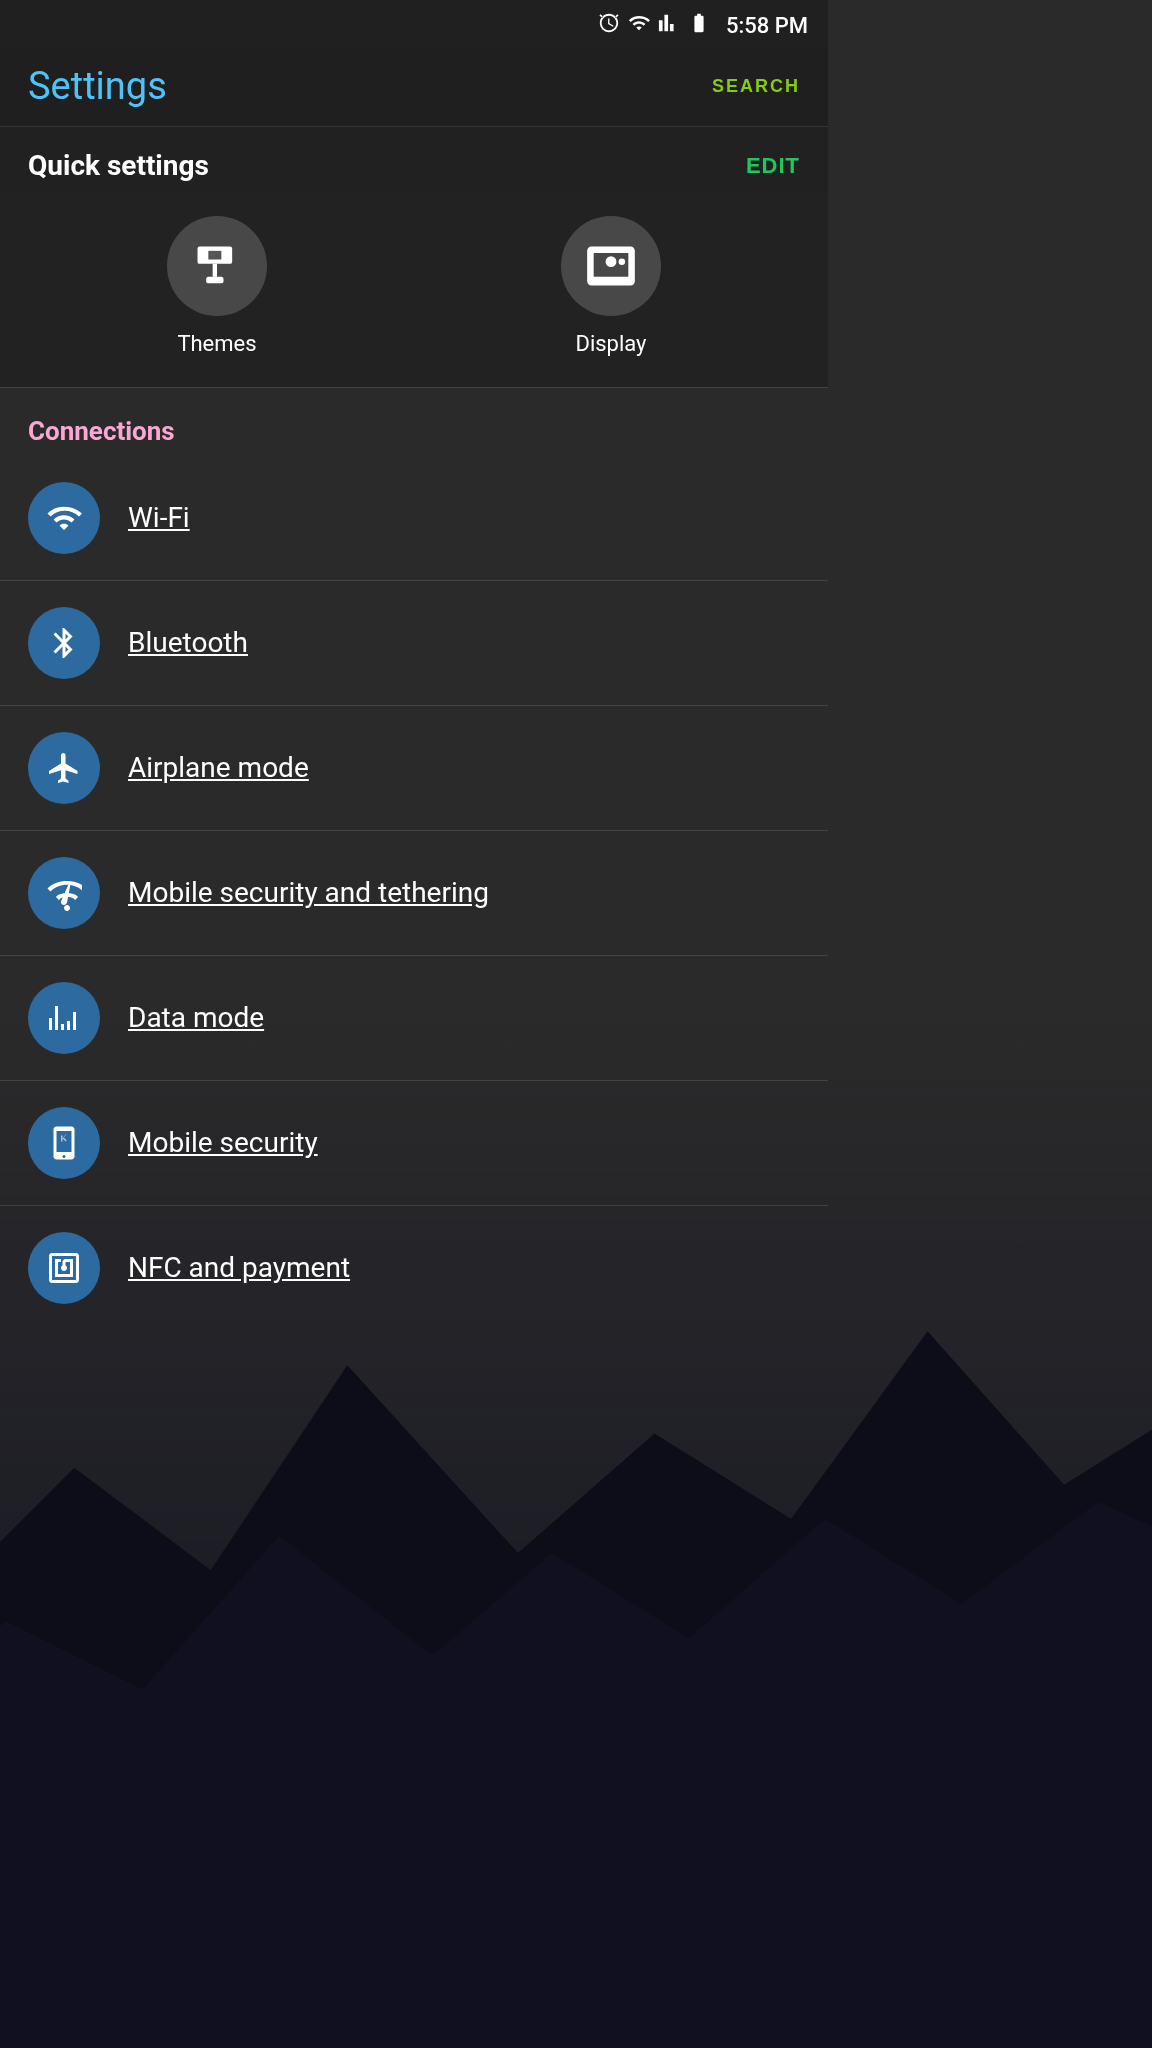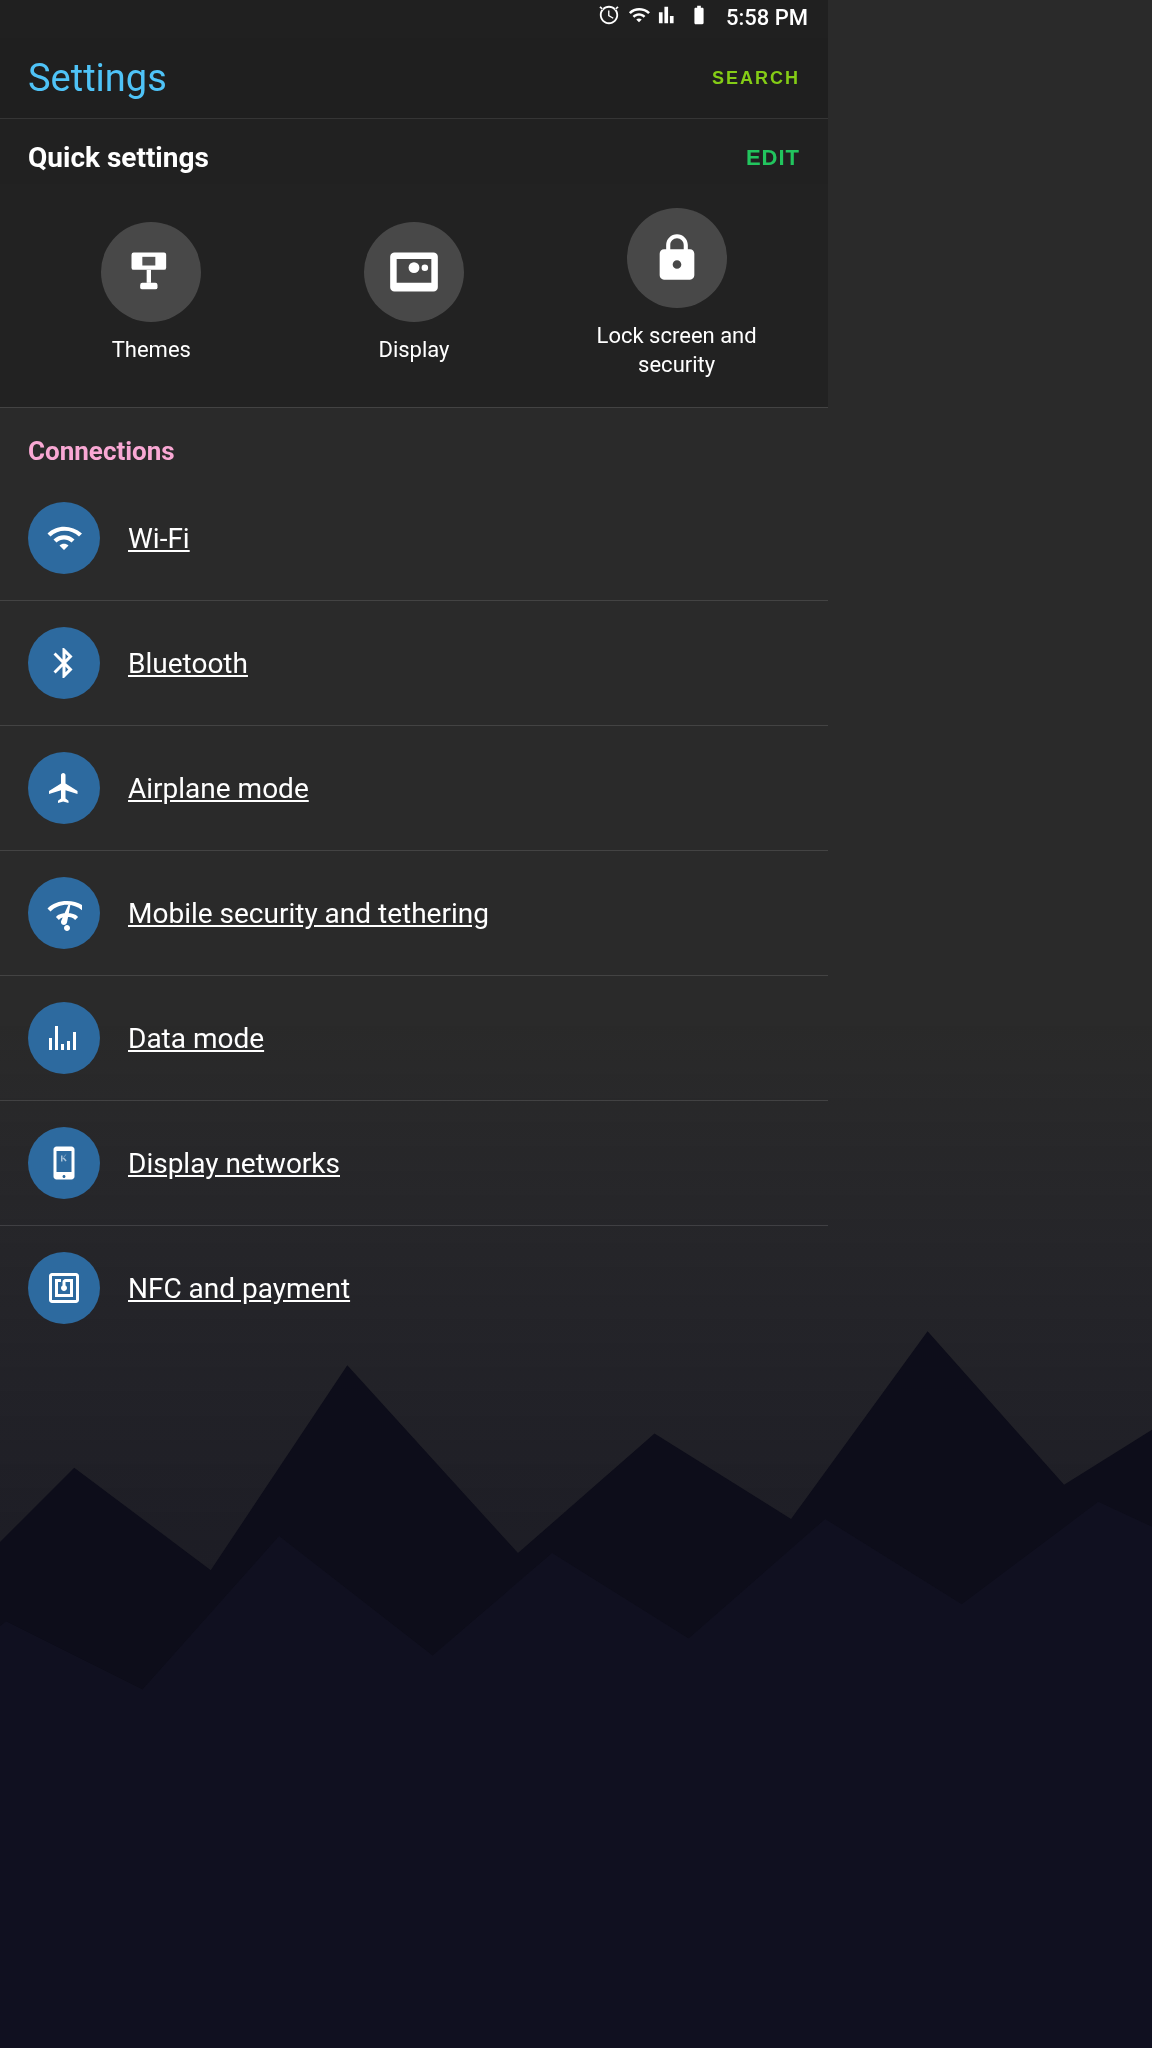--- a/index.html
+++ b/index.html
@@ -27,21 +27,21 @@
     .content {
       position: relative;
       z-index: 1;
     }
 
     
     .status-bar {
       display: flex;
       justify-content: flex-end;
       align-items: center;
-      padding: 4px 20px 8px;
+      padding: 12px 20px 8px;
       gap: 10px;
       background: rgba(30,30,30,0.85);
     }
 
     .status-icons {
       display: flex;
       align-items: center;
       gap: 8px;
     }
 
@@ -261,28 +261,20 @@
           <path d="M21 3H3c-1.1 0-2 .9-2 2v14c0 1.1.9 2 2 2h18c1.1 0 2-.9 2-2V5c0-1.1-.9-2-2-2zm-1 14H4V6h16v11z"></path>
           <circle cx="17" cy="10" r="1.5" fill="white"></circle>
           <path d="M14.5 10a2.5 2.5 0 0 1-2.5 2.5A2.5 2.5 0 0 1 9.5 10 2.5 2.5 0 0 1 12 7.5a2.5 2.5 0 0 1 2.5 2.5z"></path>
 
         </svg>
 
       </div>
       <span class="tile-label">Display</span>
     </div>
 
-    <div class="quick-tile">
-      <div class="tile-circle">
-        <svg class="tile-icon-svg" viewBox="0 0 24 24" fill="white">
-          <path d="M18 8h-1V6c0-2.76-2.24-5-5-5S7 3.24 7 6v2H6c-1.1 0-2 .9-2 2v10c0 1.1.9 2 2 2h12c1.1 0 2-.9 2-2V10c0-1.1-.9-2-2-2zm-6 9c-1.1 0-2-.9-2-2s.9-2 2-2 2 .9 2 2-.9 2-2 2zm3.1-9H8.9V6c0-1.71 1.39-3.1 3.1-3.1 1.71 0 3.1 1.39 3.1 3.1v2z"></path>
-        </svg>
-      </div>
-      <span class="tile-label">Lock screen and security</span>
-    </div>
 
   </div>
 
   <div class="divider"></div>
 
   <div class="section-header">Connections</div>
 
   <div class="menu-item">
     <div class="menu-icon-circle">
       <svg width="36" height="36" viewBox="0 0 24 24" fill="white">
@@ -338,21 +330,21 @@
 
   <div class="divider"></div>
 
   <div class="menu-item">
     <div class="menu-icon-circle">
       <svg width="36" height="36" viewBox="0 0 24 24" fill="white">
         <path d="M17 1H7C5.9 1 5 1.9 5 3v18c0 1.1.9 2 2 2h10c1.1 0 2-.9 2-2V3c0-1.1-.9-2-2-2zm-5 21c-.55 0-1-.45-1-1s.45-1 1-1 1 .45 1 1-.45 1-1 1zm5-4H7V4h10v14z"></path>
         <path d="M13 7l-2 2.19V7h-1v4h1V8.81L13 11l.75-.68-2.08-2.32 2.08-2.32L13 7z" opacity="0.6"></path>
       </svg>
     </div>
-    <span class="menu-label">Display networks</span>
+    <span class="menu-label">Mobile security</span>
   </div>
 
   <div class="divider"></div>
 
   <div class="menu-item">
     <div class="menu-icon-circle">
       <svg width="36" height="36" viewBox="0 0 24 24" fill="white">
         <path d="M20 2H4c-1.1 0-2 .9-2 2v16c0 1.1.9 2 2 2h16c1.1 0 2-.9 2-2V4c0-1.1-.9-2-2-2zm0 18H4V4h16v16zM18 6h-5c-1.1 0-2 .9-2 2v2.28c-.6.35-1 .98-1 1.72 0 1.1.9 2 2 2s2-.9 2-2c0-.74-.4-1.38-1-1.72V8h3v8H8V8h2V6H6v12h12V6z"></path>
       </svg>
     </div>

